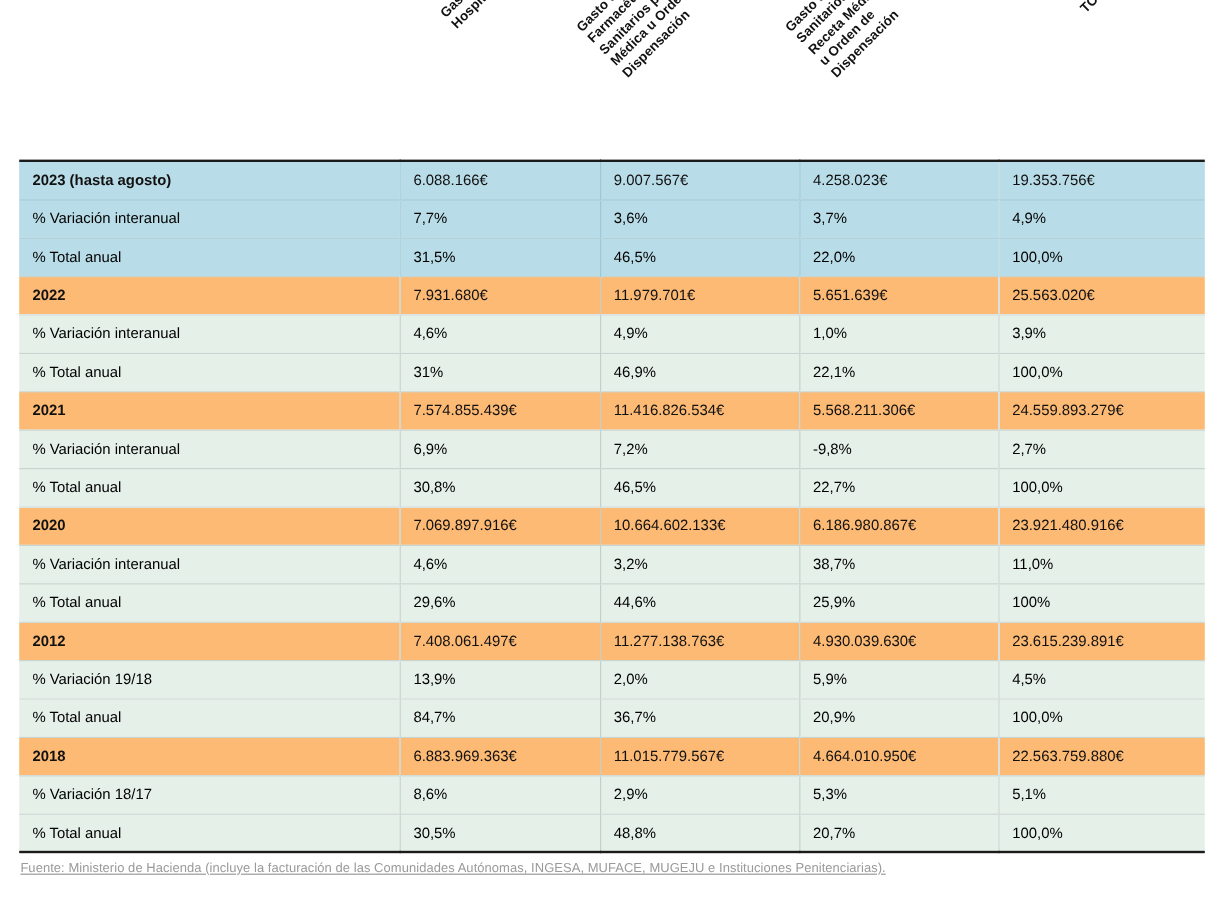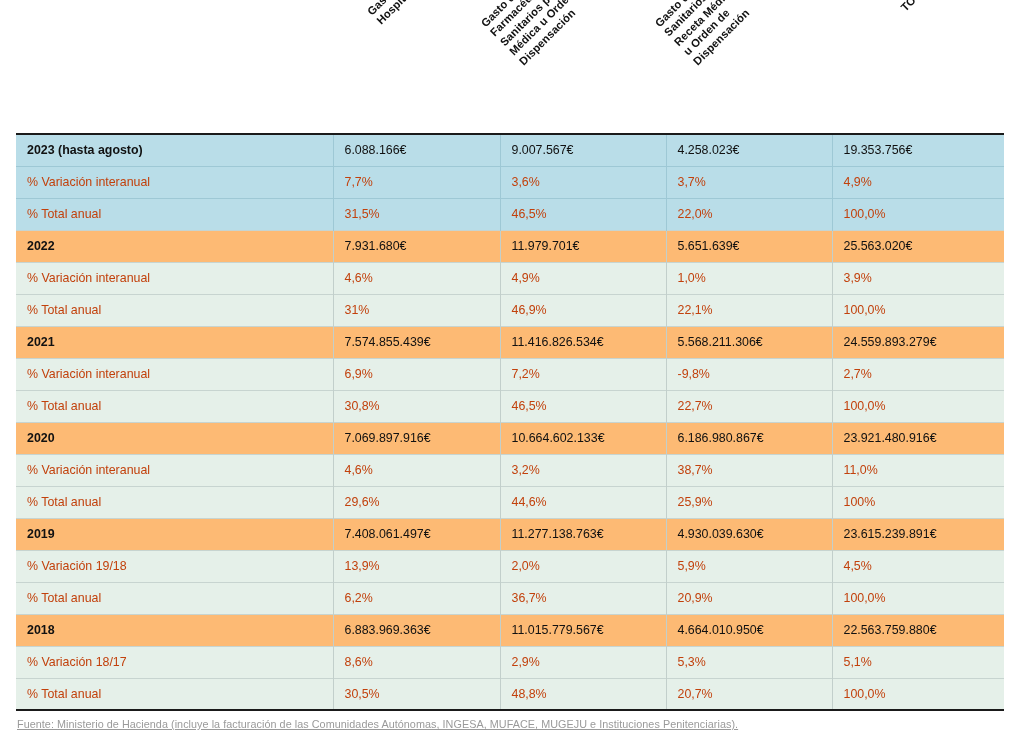--- a/index.html
+++ b/index.html
@@ -102,21 +102,21 @@
     color: #2b2b2b;
   }
   tr.year td, tr.year-cream td, tr.blue.year td {
     font-weight: normal;
     color: #111111;
   }
   tr.year td.label { font-weight: bold; }
 
   tr.sub td {
     font-weight: normal;
-    color: #c2410c;
+    color: #000000;
   }
 
   
   .source-note {
     position: absolute;
     left: 17px;
     top: 718px;
     font-size: 10.8px;
     color: #9a9a9a;
     letter-spacing: 0.05px;
@@ -233,36 +233,36 @@
             <td>11,0%</td>
           </tr>
           <tr class="sub mint">
             <td class="label">% Total anual</td>
             <td>29,6%</td>
             <td>44,6%</td>
             <td>25,9%</td>
             <td>100%</td>
           </tr>
           <tr class="year year-cream">
-            <td class="label">2019</td>
+            <td class="label">2012</td>
             <td>7.408.061.497€</td>
             <td>11.277.138.763€</td>
             <td>4.930.039.630€</td>
             <td>23.615.239.891€</td>
           </tr>
           <tr class="sub mint">
             <td class="label">% Variación 19/18</td>
             <td>13,9%</td>
             <td>2,0%</td>
             <td>5,9%</td>
             <td>4,5%</td>
           </tr>
           <tr class="sub mint">
             <td class="label">% Total anual</td>
-            <td>6,2%</td>
+            <td>84,7%</td>
             <td>36,7%</td>
             <td>20,9%</td>
             <td>100,0%</td>
           </tr>
           <tr class="year year-cream">
             <td class="label">2018</td>
             <td>6.883.969.363€</td>
             <td>11.015.779.567€</td>
             <td>4.664.010.950€</td>
             <td>22.563.759.880€</td>

